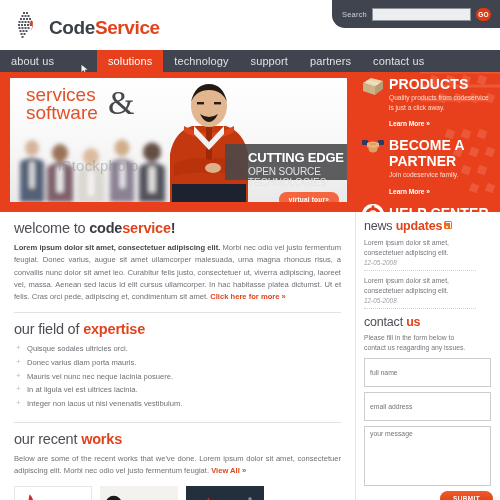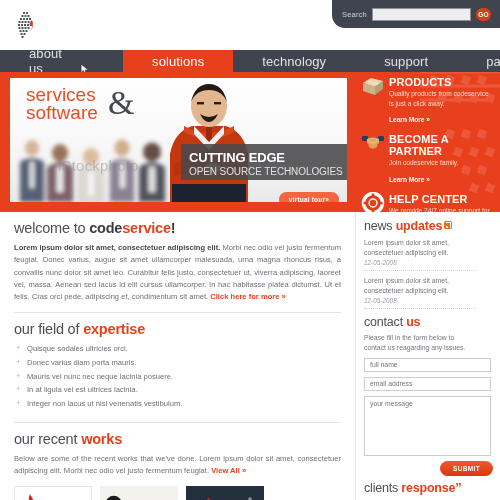--- a/index.html
+++ b/index.html
@@ -45,22 +45,22 @@
     letter-spacing: .3px; cursor: pointer; font-family: "Liberation Sans", sans-serif;
   }
 
   
   .nav {
     position: absolute; left: 0; top: 50px; width: 500px; height: 22px;
     background: #3f444e;
     display: flex; align-items: stretch;
   }
   .nav-item {
-    padding: 0 29px; display: flex; align-items: center;
-    font-size: 13px; color: #dfe1e4; cursor: pointer; letter-spacing: .1px;
+    padding: 0 11px; display: flex; align-items: center;
+    font-size: 11px; color: #dfe1e4; cursor: pointer; letter-spacing: .1px;
   }
   .nav-item.active { background: #e8401c; color: #fff; margin-left: 32px; }
   .cursor-arrow { position: absolute; left: 80px; top: 63px; width: 11px; height: 13px; }
 
   
   .left-col { position: absolute; left: 0; top: 72px; width: 355px; }
   .right-col { position: absolute; left: 355px; top: 72px; width: 145px; height: 428px; }
 
   
   .hero-outer {
@@ -77,22 +77,22 @@
   .amp { position: absolute; left: 98px; top: 6px; font-size: 34px;
          color: #43474e; font-family: "Liberation Serif", serif; }
   .crowd { position: absolute; left: 6px; bottom: 0; width: 160px; height: 76px; }
   .watermark {
     position: absolute; left: 48px; bottom: 28px;
     font-size: 15px; color: rgba(130,130,135,.45); letter-spacing: .2px;
     font-family: "Liberation Sans", sans-serif;
   }
   .man { position: absolute; left: 140px; bottom: 0; width: 118px; height: 122px; }
   .cut-box {
-    position: absolute; right: 0; bottom: 22px; width: 166px; height: 36px;
-    background: rgba(72,72,74,.88); padding: 4px 0 0 8px;
+    position: absolute; right: 0; bottom: 22px; width: 122px; height: 36px;
+    background: rgba(72,72,74,.88); padding: 4px 0 0 23px;
   }
   .cut-1 { color:#fff; font-size: 13px; font-weight: bold; letter-spacing: -0.2px; line-height: 1.05; }
   .cut-2 { color:#e3e3e3; font-size: 10px; letter-spacing: -0.1px; display:block; }
   .vtour {
     position: absolute; right: 8px; bottom: -5px;
     background: #f4663f; color: #fff; font-size: 6.5px; font-weight: bold;
     padding: 4px 10px; border-radius: 9px; letter-spacing: .2px; cursor: pointer;
   }
 
   
@@ -127,42 +127,42 @@
   .promo {
     position: relative; width: 145px; height: 140px;
     background: #e8401c; overflow: hidden; color: #fff;
   }
   .promo-diag {
     position: absolute; right: -10px; top: 0; width: 90px; height: 140px;
     opacity: .13;
   }
   .promo-item { position: relative; padding: 4px 8px 0 34px; }
   .promo-item + .promo-item { margin-top: 3px; }
-  .promo-h { font-size: 11px; font-weight: bold; letter-spacing: .1px; }
+  .promo-h { font-size: 14px; font-weight: bold; letter-spacing: .1px; }
   .promo-p { font-size: 6.6px; color: #ffd9cd; line-height: 1.45; margin-top: 1px; }
   .promo-a { font-size: 6.6px; font-weight: bold; color: #fff; display: inline-block; margin-top: 1px; cursor:pointer; }
   .promo-ic { position: absolute; left: 6px; top: 3px; width: 24px; height: 22px; }
 
   
   .rside { padding: 7px 24px 0 9px; }
   h3.rh { font-size: 12.5px; font-weight: normal; color: #4c4f55; letter-spacing: -.2px; }
   h3.rh b { color: #e1441d; font-weight: bold; }
   .rss { display: inline-block; width: 8px; height: 8px; background: #e8731d;
          border-radius: 1.5px; position: relative; vertical-align: 1px; margin-left: 2px; }
   .rss::before { content:""; position:absolute; left:1.5px; bottom:1.5px; width:2px; height:2px;
                  background:#fff; border-radius:50%; }
   .rss::after { content:""; position:absolute; left:1.5px; bottom:1.5px; width:4.5px; height:4.5px;
                 border:1.2px solid #fff; border-left:0; border-bottom:0;
                 border-top-right-radius:0; transform: rotate(0deg); }
   .news-item { border-bottom: 1px dotted #d2d2d2; padding: 5px 0 4px 0; }
   .news-t { font-size: 6.9px; color: #74777c; line-height: 1.45; }
   .news-d { font-size: 6.4px; color: #9a9da2; font-style: italic; margin-top: 1px; }
   .contact-note { font-size: 6.8px; color: #74777c; line-height: 1.45; margin-top: 4px; }
   .fld {
-    width: 127px; height: 14px; border: 1px solid #cbcdd0; background: #fff;
+    width: 127px; height: 29px; border: 1px solid #cbcdd0; background: #fff;
     font-size: 6.8px; color: #8b8e93; padding: 0 5px; margin-top: 5px;
     font-family: "Liberation Sans", sans-serif; display: block;
   }
   textarea.fld { height: 60px; padding-top: 3px; resize: none; line-height: 1.3; }
   .submit-row { display: flex; justify-content: flex-end; margin-top: 5px; width: 129px; }
   .submit-btn {
     background: linear-gradient(180deg,#f05a2c,#d9380f);
     border: 0; border-radius: 9px; color: #fff; font-size: 6.4px; font-weight: bold;
     letter-spacing: .4px; padding: 4px 13px; cursor: pointer;
     font-family: "Liberation Sans", sans-serif;
@@ -213,20 +213,23 @@
           <rect x="5.5" y="20" width="2" height="2"></rect>
             <rect x="8.5" y="20" width="2" height="2"></rect>
             <rect x="11.5" y="20" width="2" height="2"></rect>
           <rect x="6.5" y="23" width="2" height="2"></rect>
             <rect x="9.5" y="23" width="2" height="2"></rect>
           <rect x="7.5" y="26" width="2" height="2"></rect>
         </g>
         <path d="M16 9 C20 12 20 17 16.5 21 C19 17 19 13 16 9 Z" fill="#e1441d"></path>
         <circle cx="17" cy="14" r="1.6" fill="#e1441d"></circle>
       </svg>
+      <div class="logo-text">
+        <span class="logo-code">Code</span><span class="logo-service">Service</span>
+      </div>
     </div>
 
     <div class="searchbar">
       <span class="sl">Search</span>
       <input class="search-input" type="text" placeholder="" style="">
       <button class="go-btn">GO</button>
     </div>
   </div>
 
   <div class="nav">

